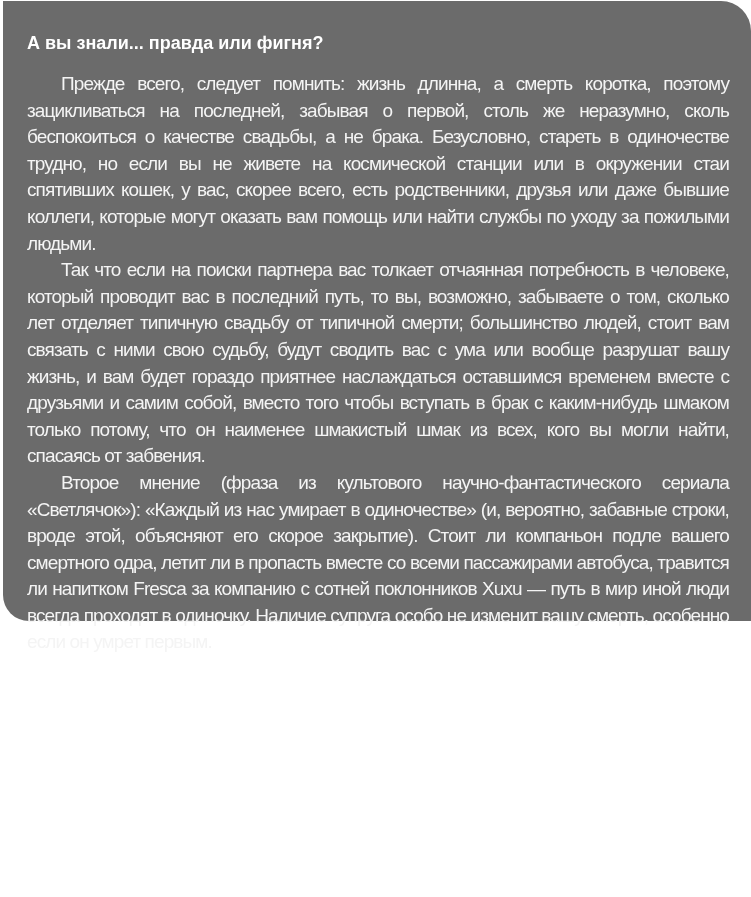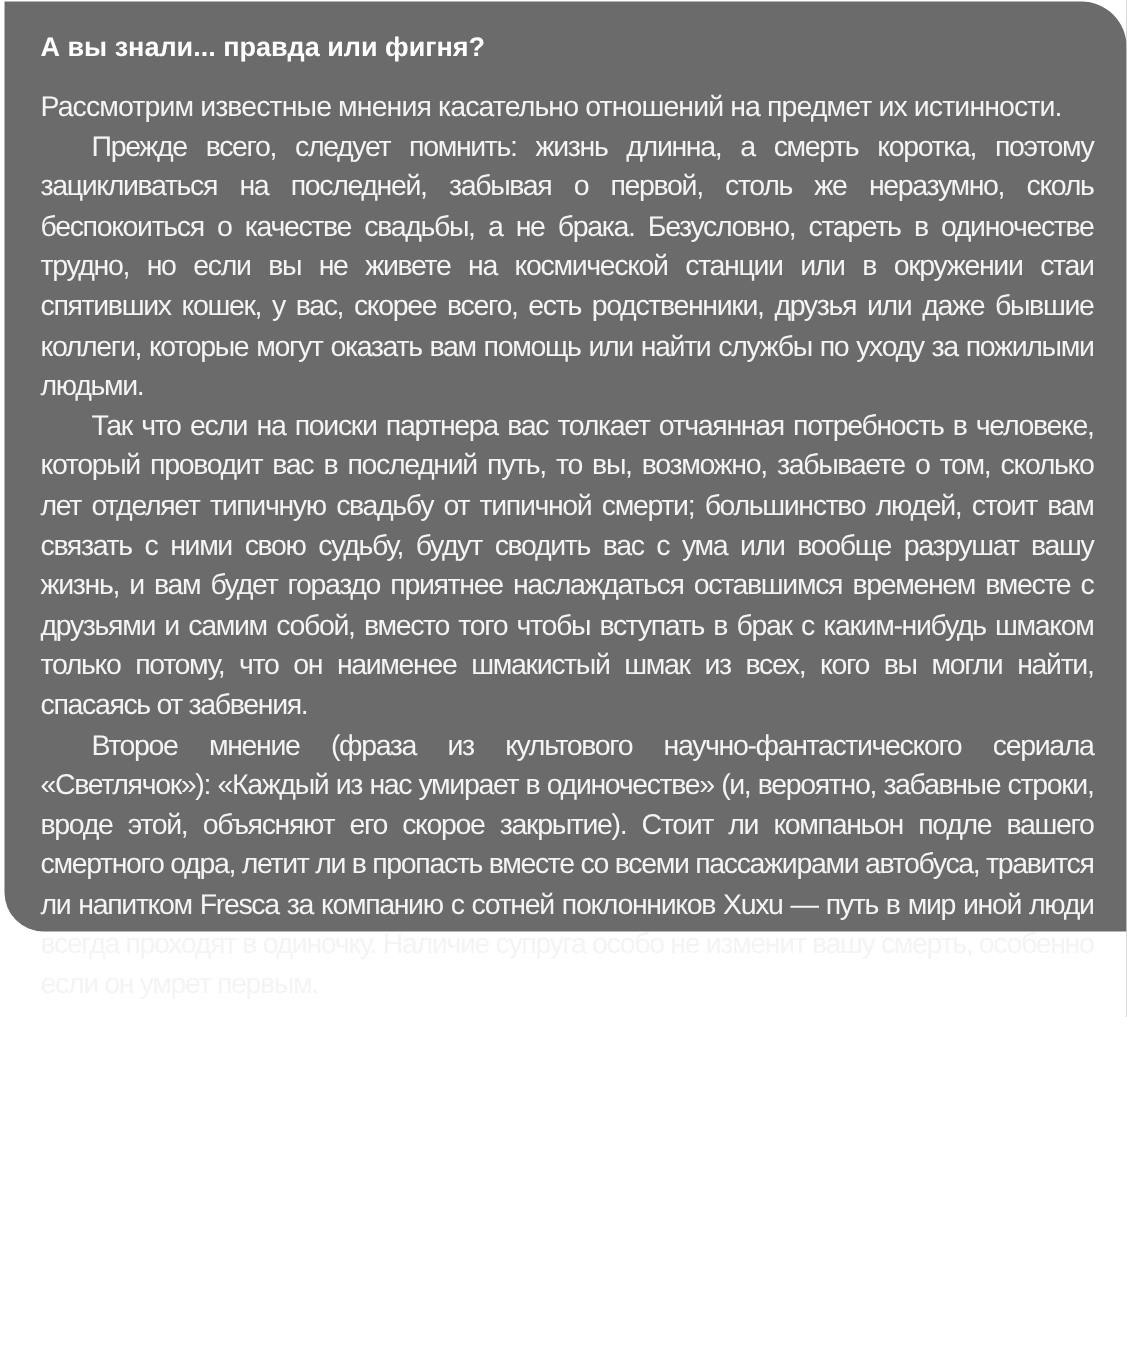--- a/index.html
+++ b/index.html
@@ -4,21 +4,21 @@
 <style>
   html, body { margin: 0; padding: 0; background: #ffffff; }
   body { width: 751px; height: 897px; position: relative; overflow: hidden; }
   .panel {
     position: absolute;
     left: 3px; top: 1px;
     width: 748px; height: 620px;
     background: #6b6b6b;
     border-radius: 0 30px 0 26px;
     box-sizing: border-box;
-    padding: 18px 22px 0 24px;
+    padding: 30px 22px 0 24px;
     color: #f4f4f4;
   }
   .title {
     font-family: "Liberation Sans", sans-serif;
     font-weight: bold;
     font-size: 18px;
     line-height: 24px;
     margin: 0 0 16px 0;
     color: #ffffff;
   }
@@ -41,18 +41,17 @@
     padding-left: 34px;
     letter-spacing: -0.4px;
   }
 </style>
 </head>
 <body>
 
 <div class="panel">
   <div class="title">А вы знали... правда или фигня?</div>
   <div class="body-text">
-    <p>Рассмотрим известные мнения касательно отношений на предмет их истинности.</p>
     <p class="indent p-tight">Прежде всего, следует помнить: жизнь длинна, а смерть коротка, поэтому зацикливаться на последней, забывая о первой, столь же неразумно, сколь беспокоиться о качестве свадьбы, а не брака. Безусловно, стареть в одиночестве трудно, но если вы не живете на космической станции или в окружении стаи спятивших кошек, у вас, скорее всего, есть родственники, друзья или даже бывшие коллеги, которые могут оказать вам помощь или найти службы по уходу за пожилыми людьми.</p>
     <p class="indent p-tight">Так что если на поиски партнера вас толкает отчаянная потребность в человеке, который проводит вас в последний путь, то вы, возможно, забываете о том, сколько лет отделяет типичную свадьбу от типичной смерти; большинство людей, стоит вам связать с ними свою судьбу, будут сводить вас с ума или вообще разрушат вашу жизнь, и вам будет гораздо приятнее наслаждаться оставшимся временем вместе с друзьями и самим собой, вместо того чтобы вступать в брак с каким-нибудь шмаком только потому, что он наименее шмакистый шмак из всех, кого вы могли найти, спасаясь от забвения.</p>
     <p class="indent p-tight">Второе мнение (фраза из культового научно-фантастического сериала «Светлячок»): «Каждый из нас умирает в одиночестве» (и, вероятно, забавные строки, вроде этой, объясняют его скорое закрытие). Стоит ли компаньон подле вашего смертного одра, летит ли в пропасть вместе со всеми пассажирами автобуса, травится ли напитком Fresca за компанию с сотней поклонников Xuxu — путь в мир иной люди всегда проходят в одиночку. Наличие супруга особо не изменит вашу смерть, особенно если он умрет первым.</p>
   </div>
 </div>
 
 </body></html>

